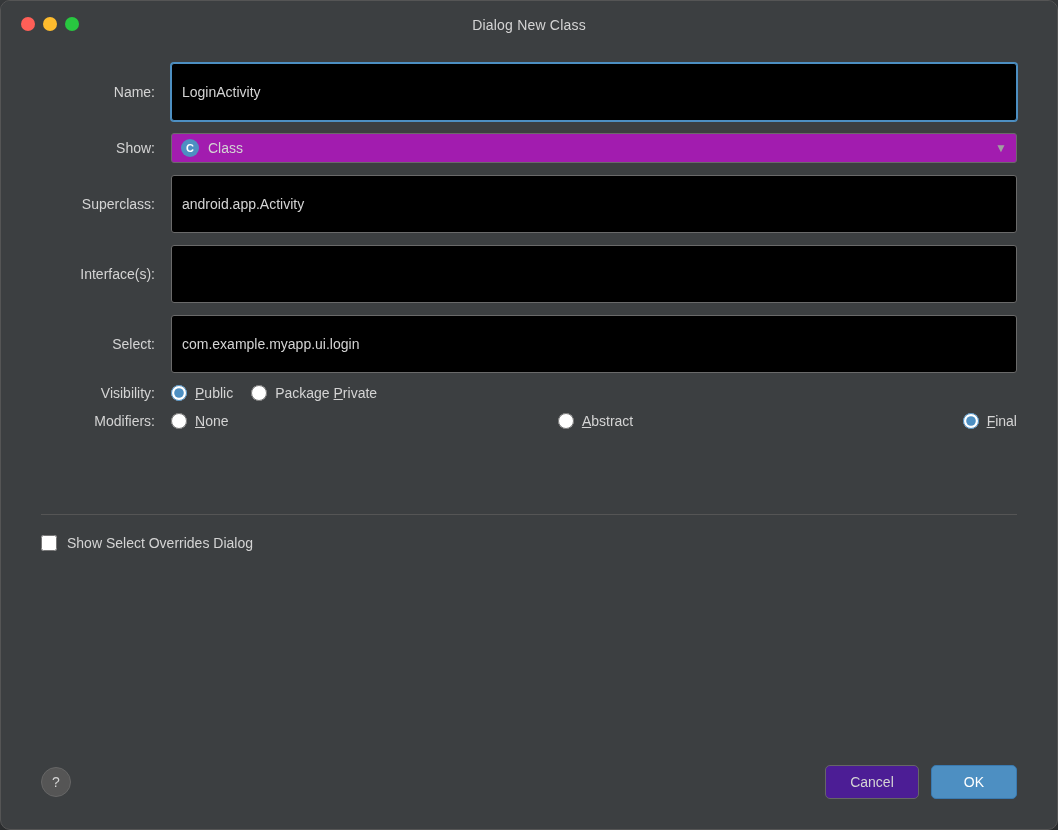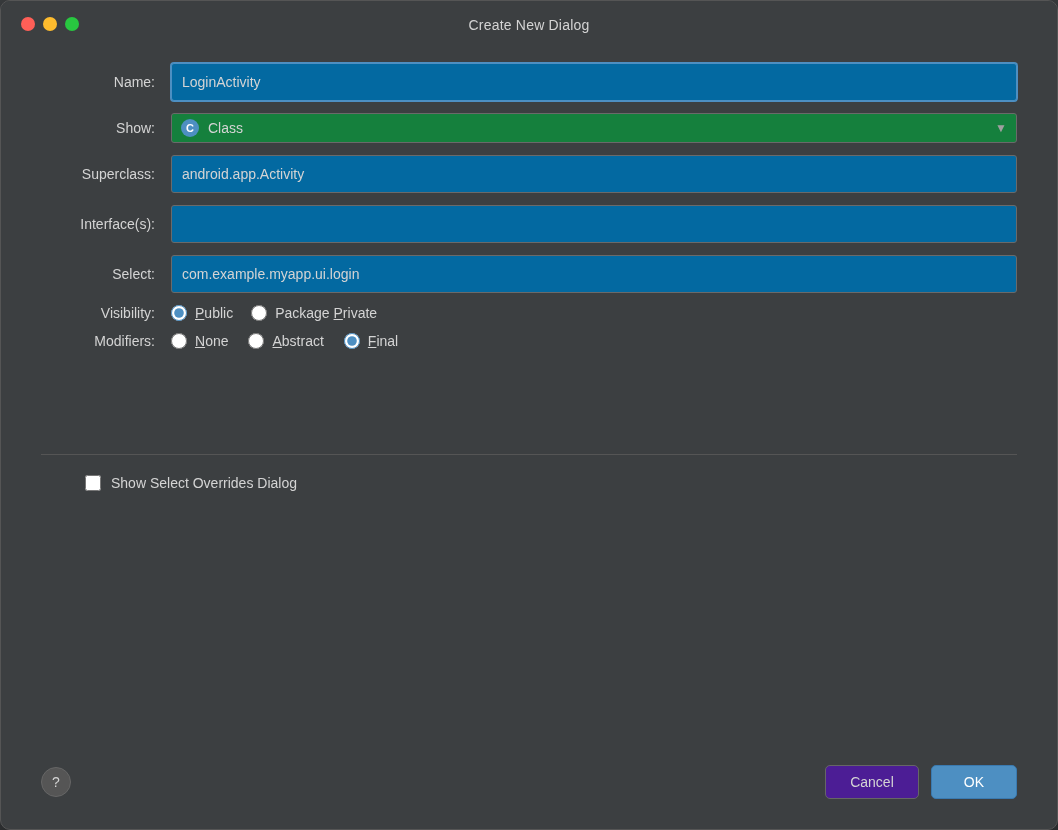--- a/index.html
+++ b/index.html
@@ -83,42 +83,42 @@
       color: #d4d4d4;
       font-size: 14px;
       width: 130px;
       flex-shrink: 0;
       text-align: right;
       padding-right: 16px;
     }
 
     .form-input {
       flex: 1;
-      background: #0369a1;
+      background: #000000;
       border: 1px solid #6a6a6a;
       border-radius: 3px;
       color: #d4d4d4;
       font-size: 14px;
-      padding: 10px 10px;
+      padding: 20px 10px;
       outline: none;
     }
 
     .form-input.name-input {
       border-color: #4d8fc2;
       box-shadow: 0 0 0 1px #4d8fc2;
     }
 
     .kind-select-wrapper {
       flex: 1;
       position: relative;
     }
 
     .kind-select {
       width: 100%;
-      background: #15803d;
+      background: #a21caf;
       border: 1px solid #6a6a6a;
       border-radius: 3px;
       color: #d4d4d4;
       font-size: 14px;
       padding: 6px 10px 6px 36px;
       appearance: none;
       cursor: pointer;
       outline: none;
     }
 
@@ -186,21 +186,20 @@
       border: none;
       border-top: 1px solid #555;
       margin: 20px 0;
     }
 
     .checkbox-row {
       display: flex;
       align-items: center;
       gap: 10px;
       margin-bottom: 16px;
-      margin-left: 44px;
     }
 
     .checkbox-input {
       width: 16px;
       height: 16px;
       cursor: pointer;
       accent-color: #4d8fc2;
     }
 
     .checkbox-label {
@@ -254,34 +253,35 @@
       border-radius: 5px;
       color: #fff;
       font-size: 14px;
       font-weight: 500;
       padding: 8px 32px;
       cursor: pointer;
     }
 
     .modifiers-row .radio-group {
       gap: 20px;
+      justify-content: space-between;
     }
   </style>
 </head>
 <body>
 
 <div class="dialog">
 
   <div class="title-bar">
     <div class="window-controls">
       <button class="window-btn close"></button>
       <button class="window-btn minimize"></button>
       <button class="window-btn maximize"></button>
     </div>
-    <span class="title-text">Create New Dialog</span>
+    <span class="title-text">Dialog New Class</span>
   </div>
 
   <div class="dialog-content">
 
     <div class="form-row">
       <span class="form-label">Name:</span>
       <input class="form-input name-input" type="text" value="LoginActivity" style="">
     </div>
 
     <div class="form-row">

